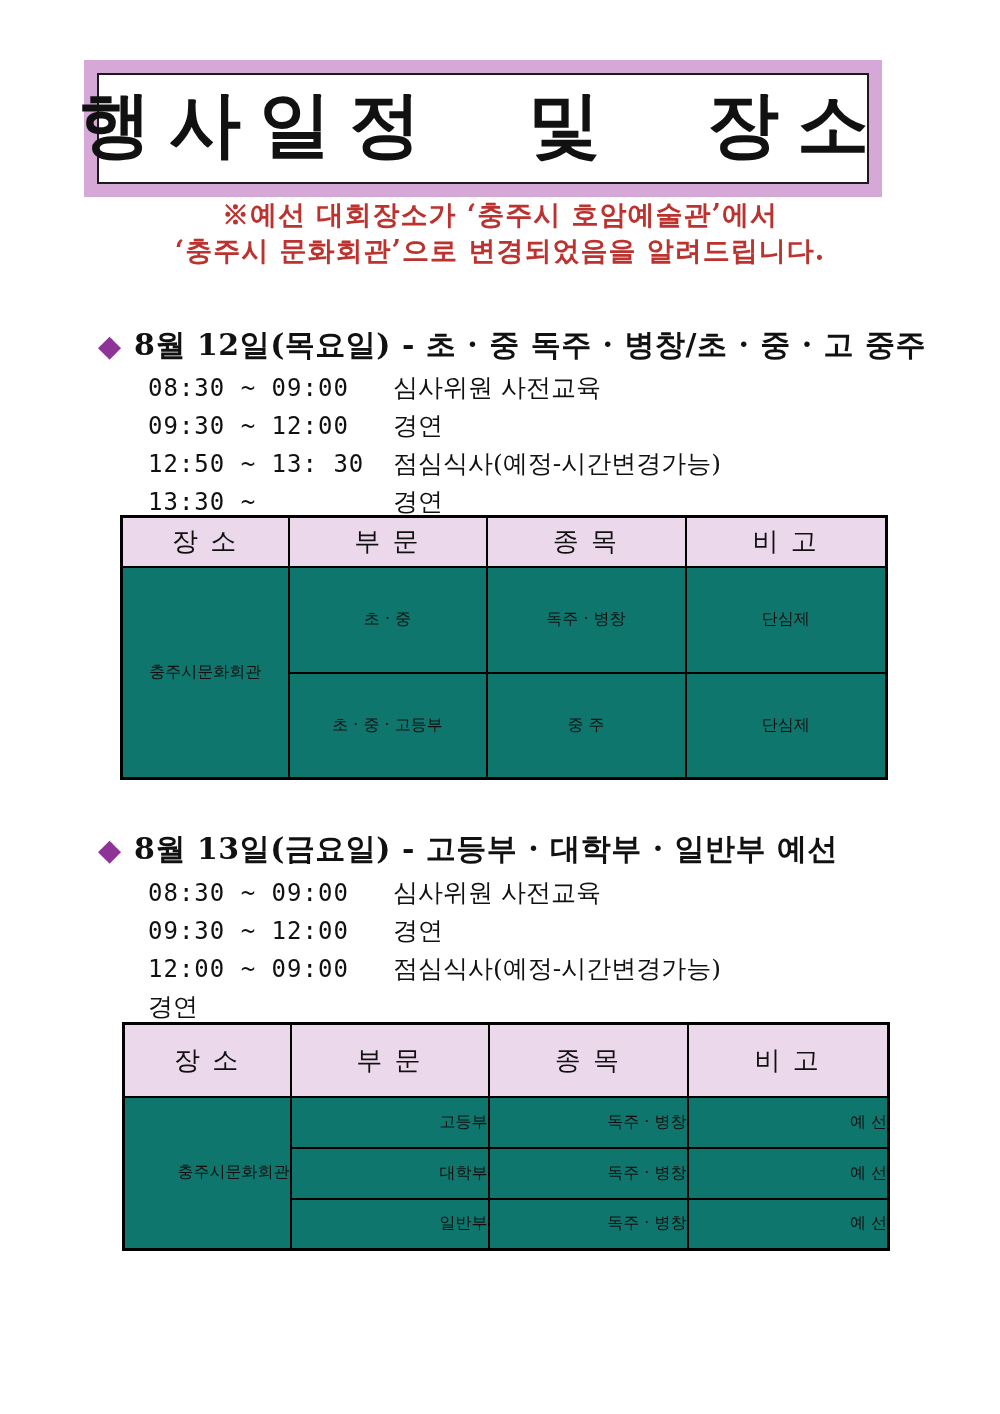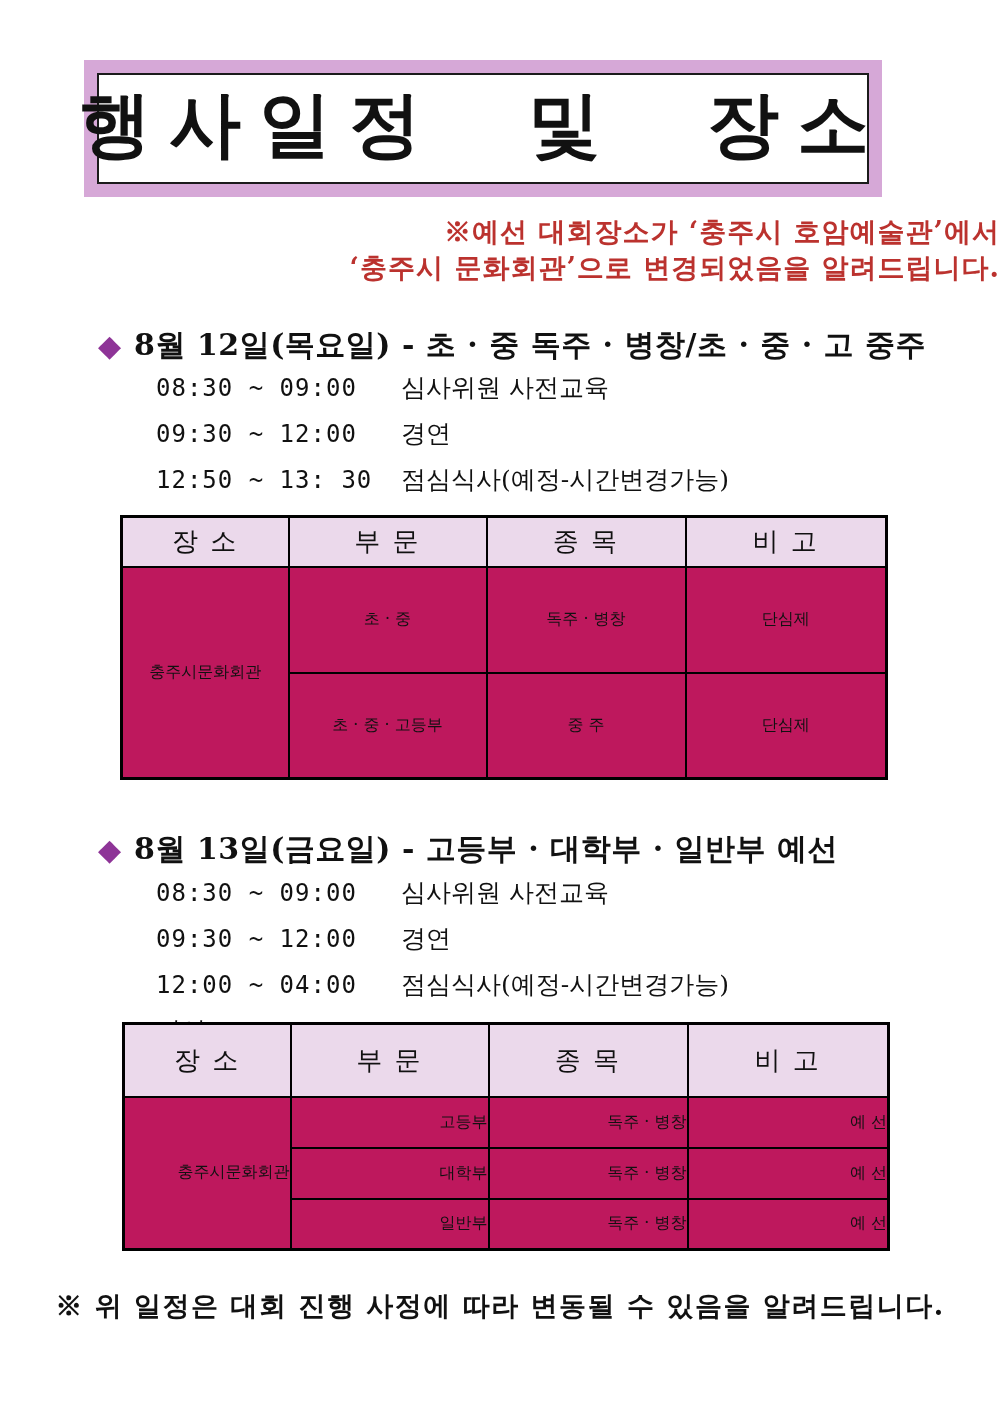--- a/index.html
+++ b/index.html
@@ -32,23 +32,23 @@
     font-weight: bold;
     letter-spacing: 18px;
     word-spacing: 46px;
     white-space: nowrap;
     transform: translateY(-4px);
   }
 
   
   .notice {
     position: absolute;
-    left: 0; top: 214px;
+    left: 0; top: 197px;
     width: 1000px;
-    text-align: right;
+    text-align: center;
     color: #BB322E;
     font-weight: bold;
     font-size: 27px;
     line-height: 36px;
     letter-spacing: 1px;
   }
 
   
   .section-heading {
     position: absolute;
@@ -68,45 +68,45 @@
     font-size: 30px;
     font-weight: bold;
     letter-spacing: 0.5px;
   }
   #heading-1 { top: 325px; }
   #heading-2 { top: 829px; }
 
   
   .schedule {
     position: absolute;
-    left: 156px;
+    left: 148px;
     display: grid;
     grid-template-columns: 245px auto;
-    row-gap: 12px;
+    row-gap: 4px;
   }
   .schedule .time {
     font-family: "DejaVu Sans Mono", "Liberation Mono", monospace;
     font-size: 24px;
     line-height: 34px;
     letter-spacing: 1px;
   }
   .schedule .activity {
     font-size: 25px;
     line-height: 34px;
   }
   #schedule-1 { top: 371px; }
   #schedule-2 { top: 876px; }
 
   
   table.sched-table {
     position: absolute;
     border-collapse: collapse;
     table-layout: fixed;
     width: 765px;
-    background: #be185d;
+    background: #0f766e;
   }
   table.sched-table th, table.sched-table td {
     border: 2px solid #000;
     text-align: center;
     vertical-align: middle;
     font-weight: normal;
     overflow: hidden;
     white-space: nowrap;
   }
   table.sched-table { border: 3px solid #000; }
@@ -204,21 +204,21 @@
   <div class="section-heading" id="heading-2">
     <span class="diamond">◆</span>
     <span class="heading-text">8월 13일(금요일) - 고등부 · 대학부 · 일반부 예선</span>
   </div>
 
   <div class="schedule" id="schedule-2">
     <span class="time">08:30 ~ 09:00</span>
     <span class="activity">심사위원 사전교육</span>
     <span class="time">09:30 ~ 12:00</span>
     <span class="activity">경연</span>
-    <span class="time">12:00 ~ 04:00</span>
+    <span class="time">12:00 ~ 09:00</span>
     <span class="activity">점심식사(예정-시간변경가능)</span>
     <span class="activity">경연</span>
   </div>
 
   <table class="sched-table" id="table-2">
     <colgroup>
       <col class="col-place">
         <col class="col-division">
         <col class="col-category">
         <col class="col-note">
@@ -244,15 +244,14 @@
         <td>예 선</td>
       </tr>
       <tr>
         <td>일반부</td>
         <td>독주 · 병창</td>
         <td>예 선</td>
       </tr>
     </tbody>
   </table>
 
-  <div class="footer">※ 위 일정은 대회 진행 사정에 따라 변동될 수 있음을 알려드립니다.</div>
 
 </div>
 
 </body></html>

